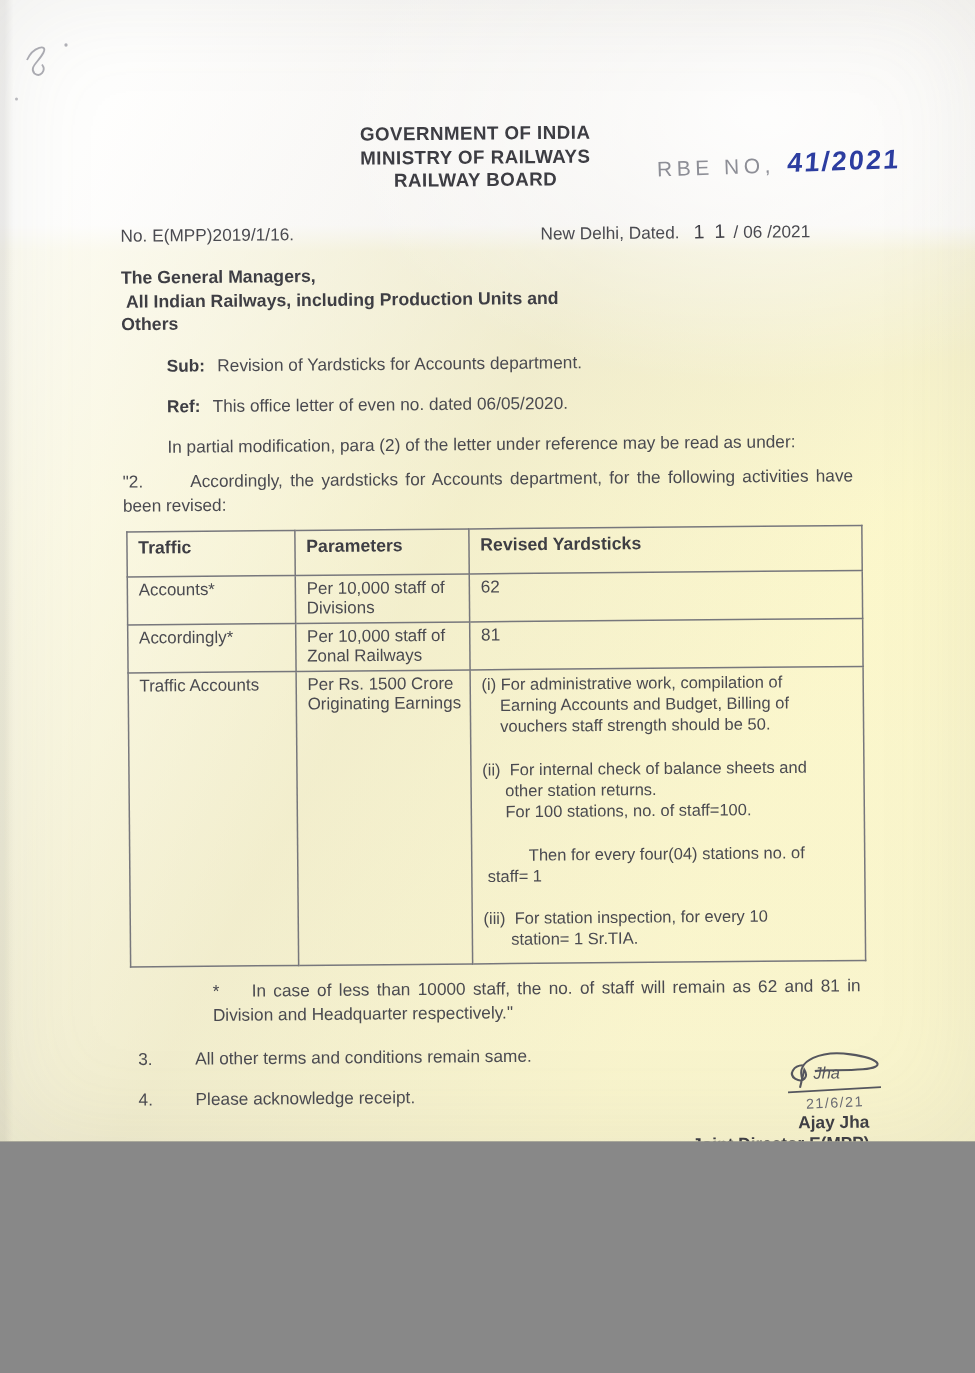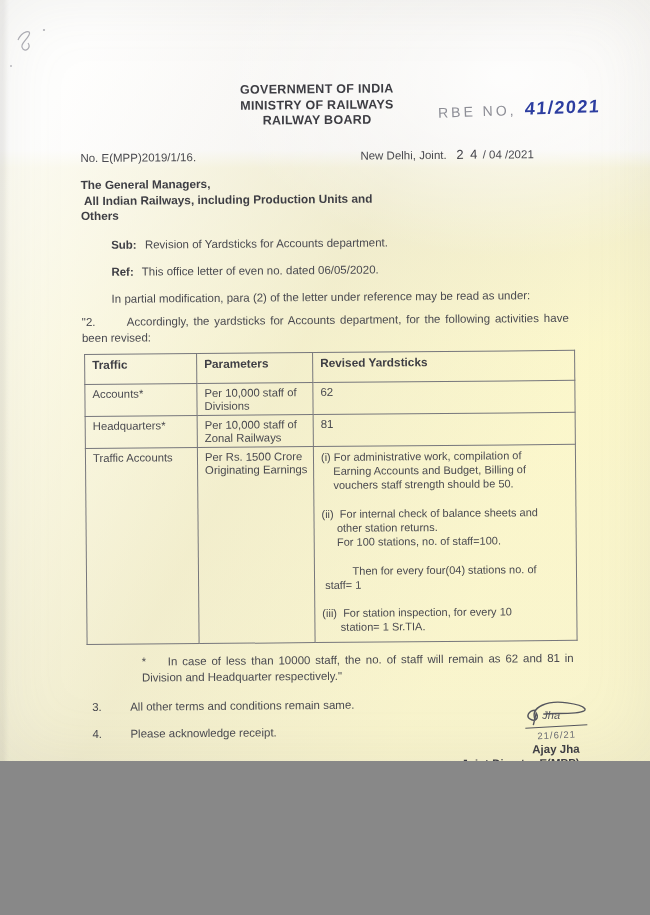--- a/index.html
+++ b/index.html
@@ -88,23 +88,23 @@
     </div>
 
     <div class="abs rbe">
       <span class="rbe-label">RBE NO,</span>
       <span class="rbe-num">41/2021</span>
     </div>
 
     <div class="abs letter-no">No. E(MPP)2019/1/16.</div>
 
     <div class="abs date-line">
-      <span>New Delhi, Joint.</span>
-      <span class="hand">2 4</span>
-      <span>/ 04 /2021</span>
+      <span>New Delhi, Dated.</span>
+      <span class="hand">1 1</span>
+      <span>/ 06 /2021</span>
     </div>
 
     <div class="abs addr">
       <div>The General Managers,</div>
       <div class="pre"> All Indian Railways, including Production Units and</div>
       <div>Others</div>
     </div>
 
     <div class="abs sub">
       <span class="label">Sub:</span>
@@ -134,21 +134,21 @@
         <th>Parameters</th>
         <th>Revised Yardsticks</th>
       </tr>
       <tr class="r1">
         <td>Accounts*</td>
         <td class="param pre">Per 10,000 staff of
 Divisions</td>
         <td class="num">62</td>
       </tr>
       <tr class="r2">
-        <td>Headquarters*</td>
+        <td>Accordingly*</td>
         <td class="param pre">Per 10,000 staff of
 Zonal Railways</td>
         <td class="num">81</td>
       </tr>
       <tr>
         <td>Traffic Accounts</td>
         <td class="param pre">Per Rs. 1500 Crore
 Originating Earnings</td>
         <td class="long pre">(i) For administrative work, compilation of
     Earning Accounts and Budget, Billing of

